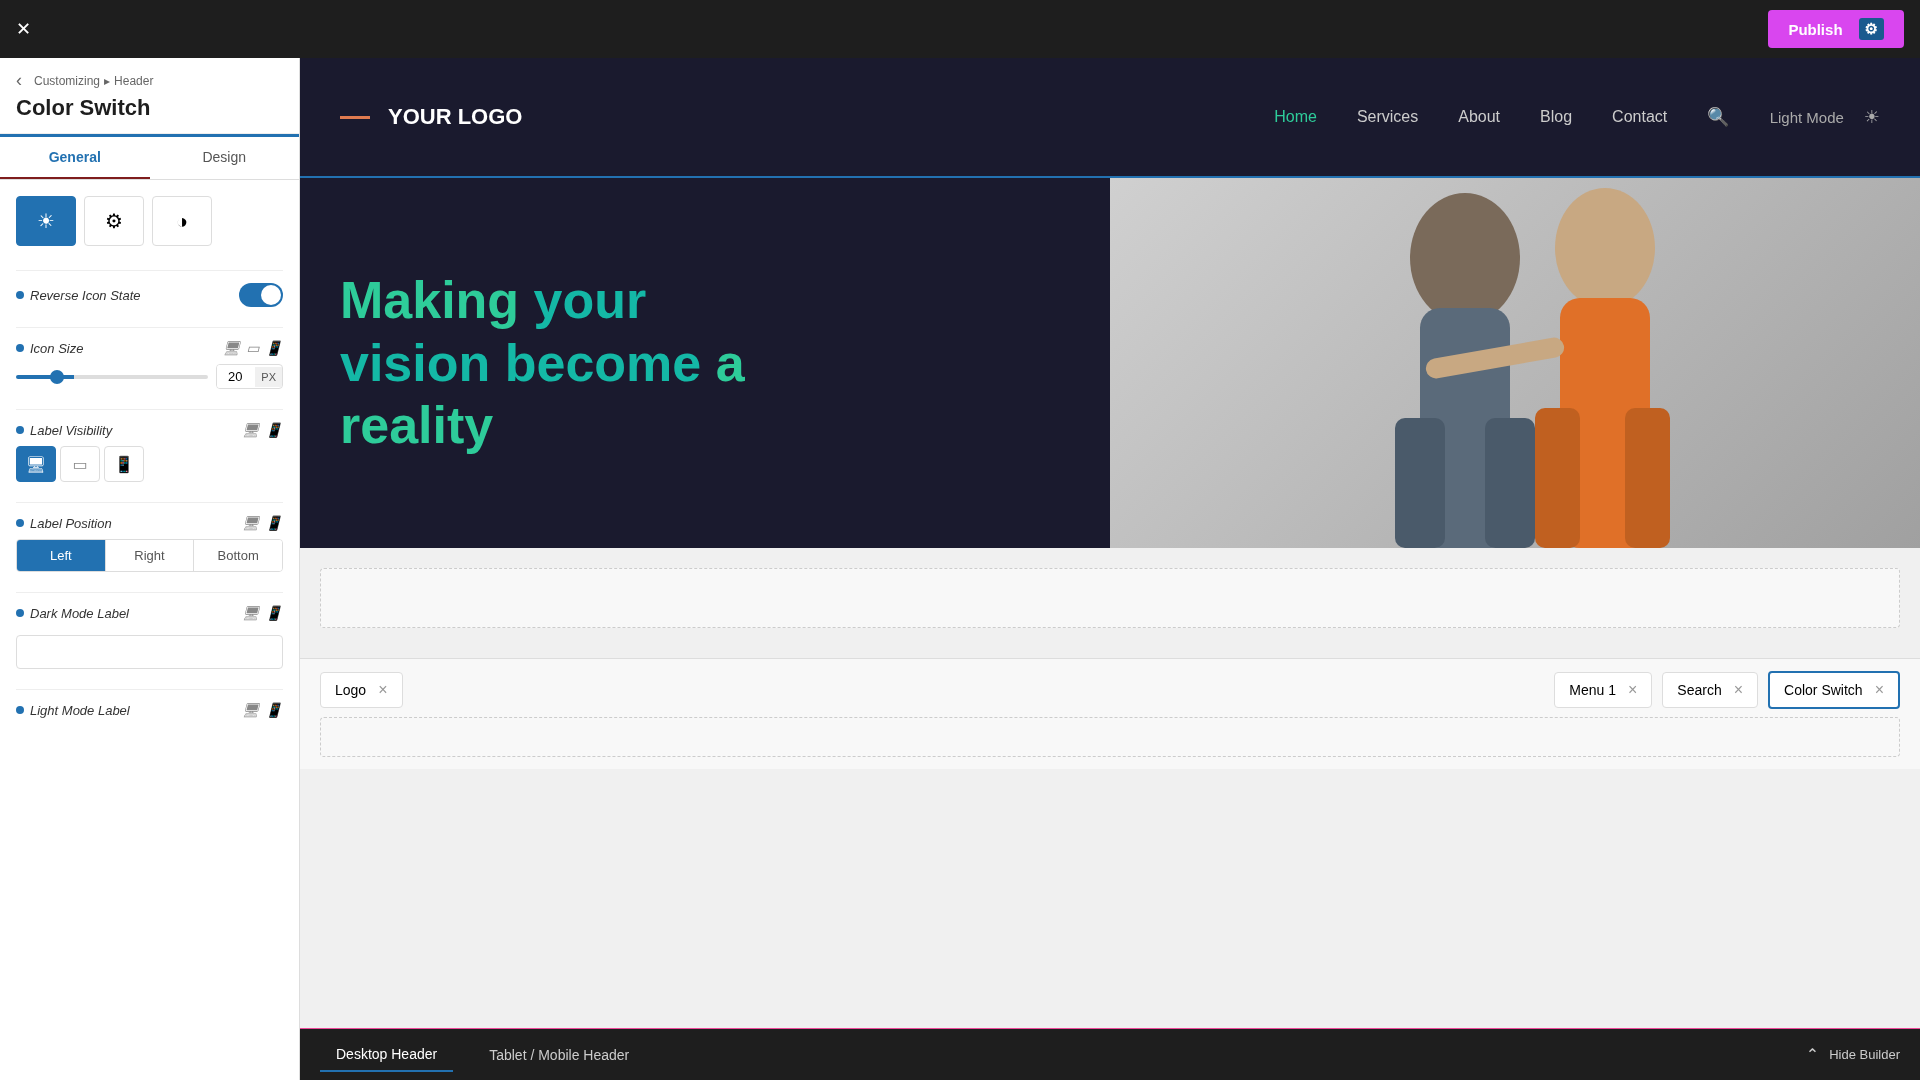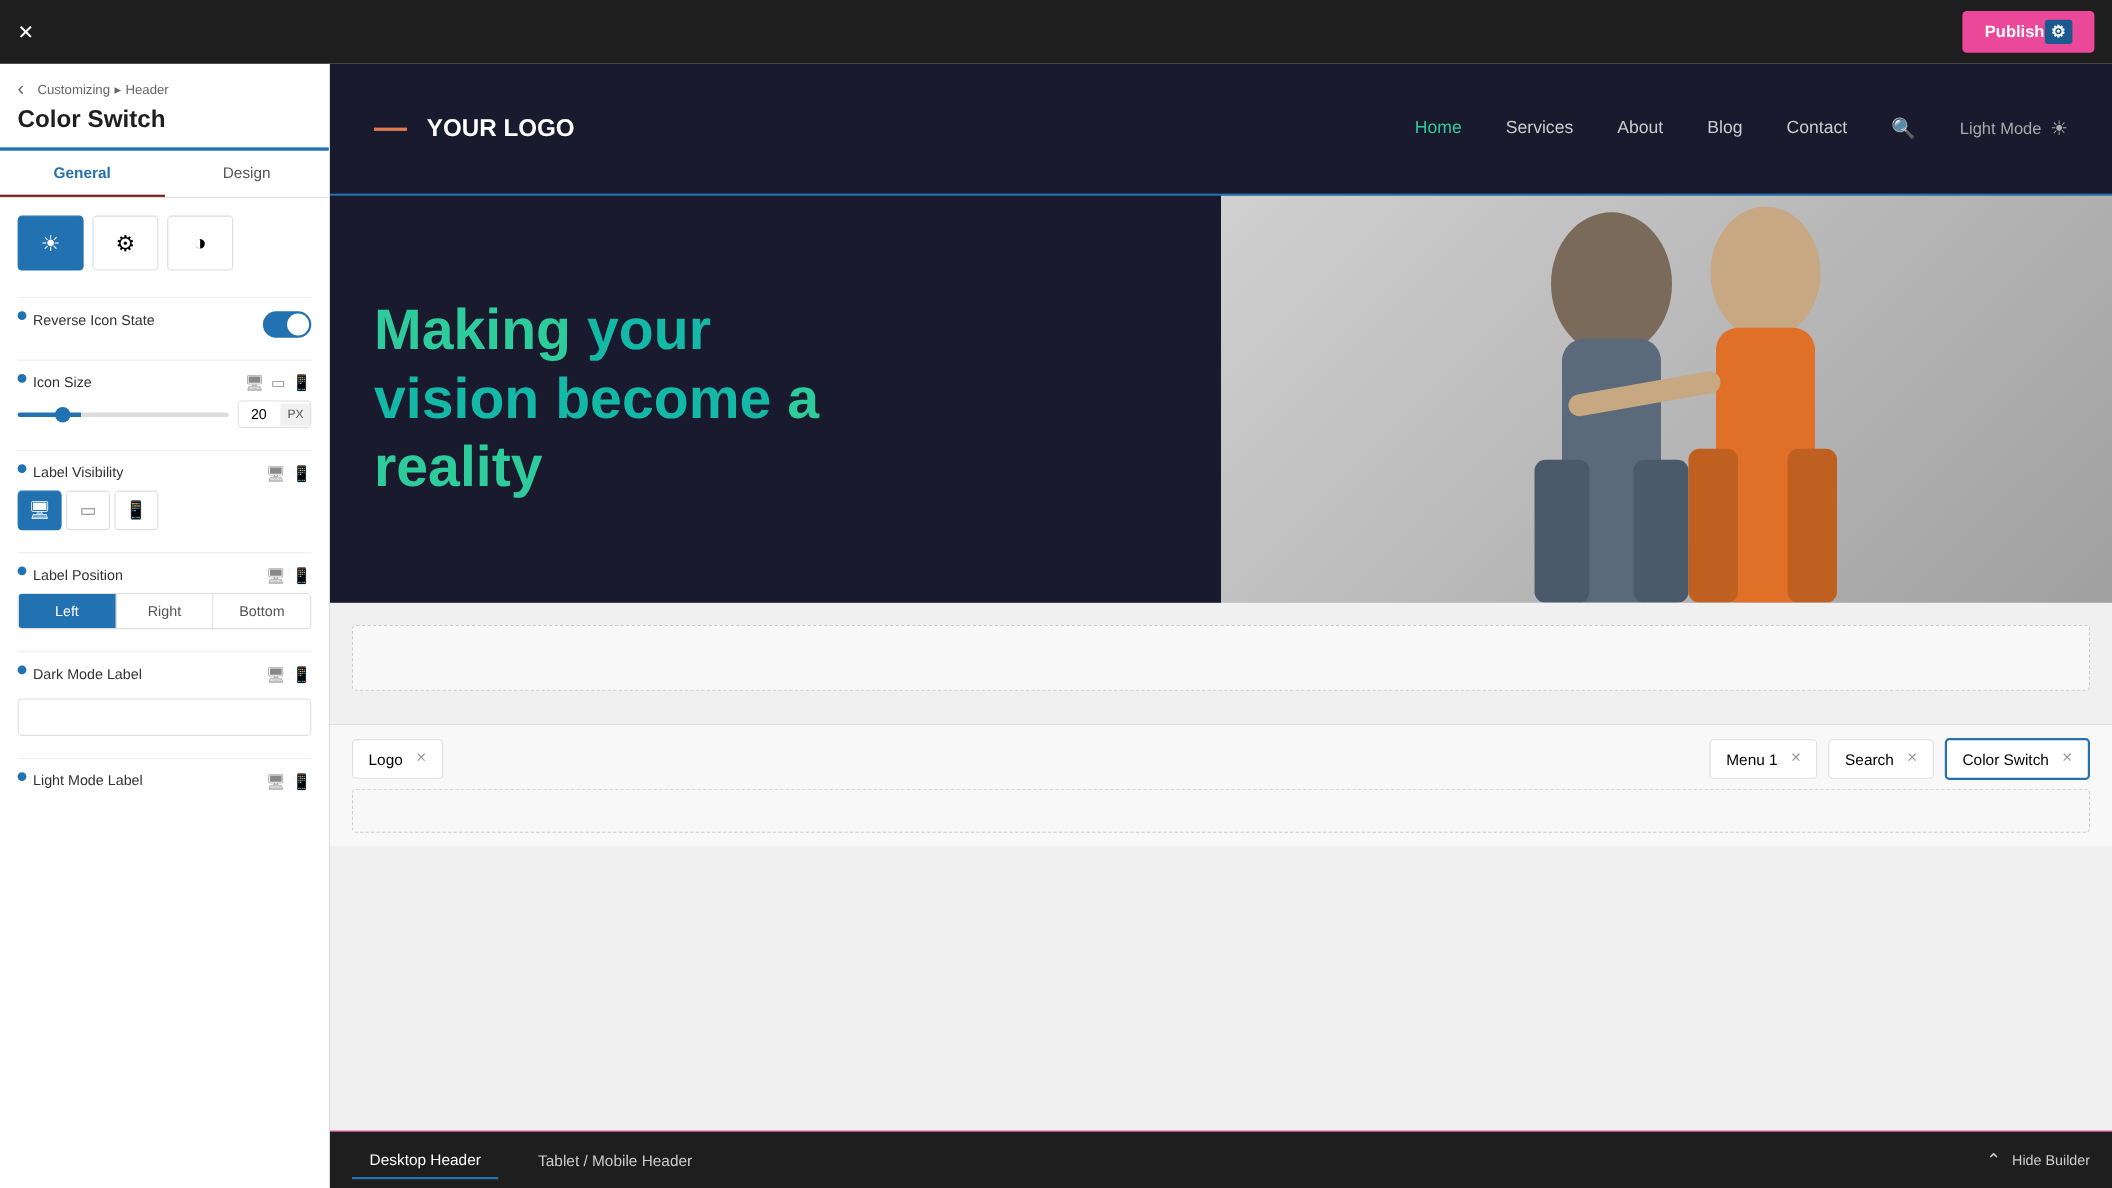--- a/index.html
+++ b/index.html
@@ -1,21 +1,21 @@
 <!DOCTYPE html>
 <html><head>
   <meta charset="utf-8">
   <style>
     * { box-sizing: border-box; margin: 0; padding: 0; }
     body { font-family: -apple-system, BlinkMacSystemFont, 'Segoe UI', sans-serif; background: #f0f0f0; display: flex; flex-direction: column; height: 1080px; width: 1920px; overflow: hidden; }
 
     
     .top-bar { height: 58px; background: #1e1e1e; display: flex; align-items: center; padding: 0 16px; gap: 12px; flex-shrink: 0; }
     .top-bar-close { color: #fff; font-size: 18px; cursor: pointer; }
-    .publish-btn { background: #ec4899; color: #fff; border: none; border-radius: 4px; padding: 8px 20px; font-size: 15px; font-weight: 600; cursor: pointer; display: flex; align-items: center; gap: 0; margin-left: auto; }
+    .publish-btn { background: #d946ef; color: #fff; border: none; border-radius: 4px; padding: 8px 20px; font-size: 15px; font-weight: 600; cursor: pointer; display: flex; align-items: center; gap: 16px; margin-left: auto; }
 
     
     .main { display: flex; flex: 1; overflow: hidden; }
 
     
     .sidebar { width: 300px; background: #fff; display: flex; flex-direction: column; border-right: 1px solid #ddd; flex-shrink: 0; overflow-y: auto; }
 
     .sidebar-header { padding: 12px 16px; border-bottom: 1px solid #eee; }
     .breadcrumb { font-size: 12px; color: #666; display: flex; align-items: center; gap: 4px; }
     .back-btn { display: inline-flex; align-items: center; color: #666; font-size: 18px; cursor: pointer; margin-right: 8px; }
@@ -28,21 +28,21 @@
 
     .sidebar-content { padding: 16px; flex: 1; }
 
     
     .icon-btn-row { display: flex; gap: 8px; margin-bottom: 24px; }
     .icon-btn { width: 60px; height: 50px; border: 1px solid #ddd; border-radius: 4px; cursor: pointer; display: flex; align-items: center; justify-content: center; font-size: 20px; background: #fff; }
     .icon-btn.active { background: #2271b1; color: #fff; border-color: #2271b1; }
 
     
     .setting-row { margin-bottom: 20px; }
-    .setting-label { font-size: 13px; color: #333; margin-bottom: 8px; display: flex; align-items: flex-start; gap: 6px; }
+    .setting-label { font-size: 13px; color: #333; margin-bottom: 8px; display: flex; align-items: center; gap: 6px; font-style: italic; }
     .setting-label .dot { width: 8px; height: 8px; border-radius: 50%; background: #2271b1; display: inline-block; }
     .setting-label .device-icons { margin-left: auto; display: flex; gap: 6px; font-size: 14px; color: #888; }
 
     
     .toggle { width: 44px; height: 24px; border-radius: 12px; background: #2271b1; display: flex; align-items: center; padding: 2px; cursor: pointer; margin-left: auto; }
     .toggle-knob { width: 20px; height: 20px; border-radius: 50%; background: #fff; margin-left: auto; }
 
     
     .slider-row { display: flex; align-items: center; gap: 8px; }
     .slider { flex: 1; -webkit-appearance: none; height: 4px; border-radius: 2px; background: linear-gradient(to right, #2271b1 30%, #ddd 30%); outline: none; cursor: pointer; }
@@ -75,21 +75,21 @@
 
     
     .site-nav { background: #1a1a2e; height: 120px; display: flex; align-items: center; padding: 0 40px; gap: 40px; border-bottom: 2px solid #2271b1; }
     .site-logo { display: flex; align-items: center; gap: 8px; }
     .site-logo-dash { width: 30px; height: 3px; background: #e07b50; margin-right: 10px; }
     .site-logo-text { font-size: 22px; font-weight: 700; color: #fff; }
     .site-nav-links { display: flex; gap: 40px; margin-left: auto; align-items: center; }
     .nav-link { font-size: 16px; color: #ccc; cursor: pointer; text-decoration: none; }
     .nav-link.active { color: #2ecc9a; }
     .nav-search { font-size: 18px; color: #ccc; cursor: pointer; }
-    .nav-mode { display: flex; align-items: center; gap: 8px; color: #aaa; font-size: 15px; cursor: pointer; text-align: right; }
+    .nav-mode { display: flex; align-items: center; gap: 20px; color: #aaa; font-size: 15px; cursor: pointer; text-align: right; }
     .nav-mode-icon { font-size: 18px; }
 
     
     .hero { display: flex; height: 370px; }
     .hero-text { background: #1a1a2e; flex: 0 0 50%; display: flex; align-items: center; padding: 40px; }
     .hero-text-content { }
     .hero-title { font-size: 52px; font-weight: 800; line-height: 1.2; }
     .hero-title .teal { color: #2ecc9a; }
     .hero-title .white { color: #14b8a6; }
     .hero-img { flex: 1; background: #ccc; display: flex; align-items: flex-end; justify-content: center; overflow: hidden; position: relative; }

